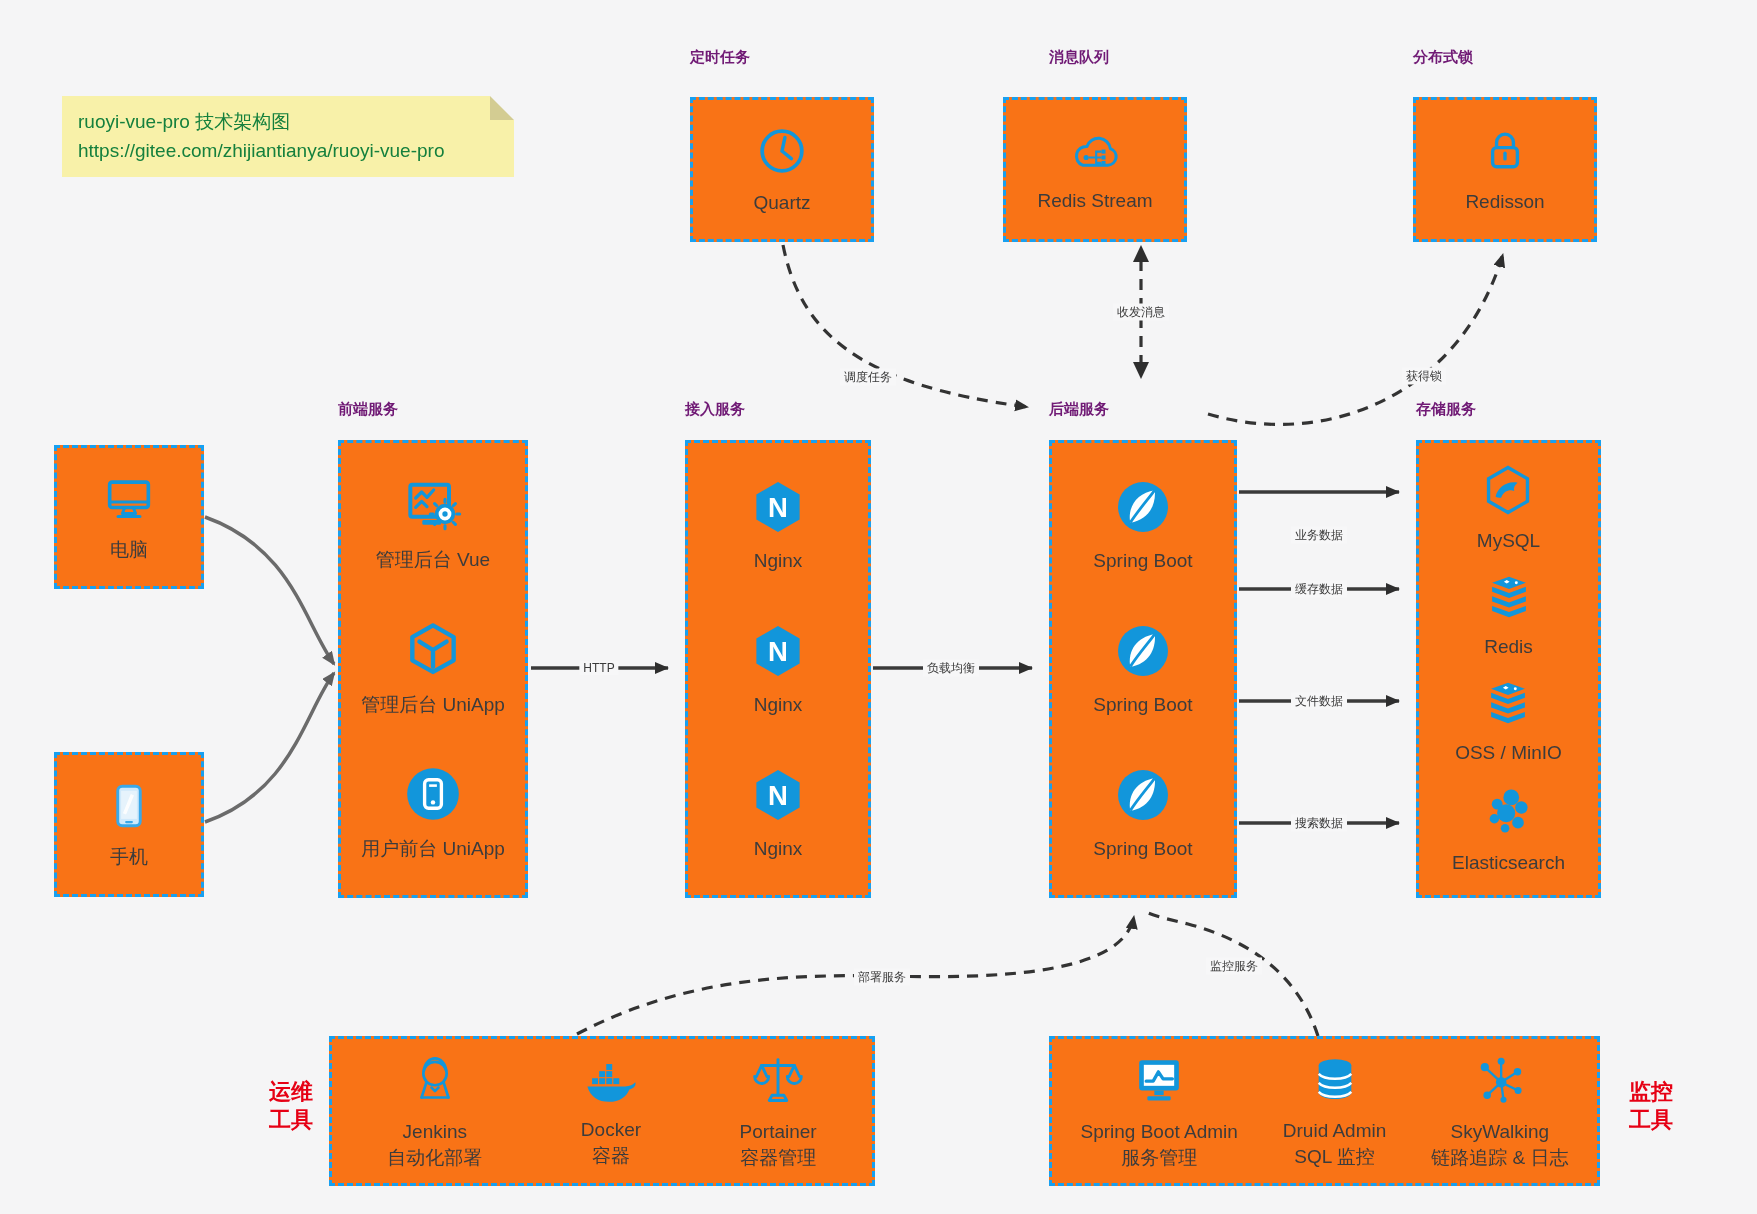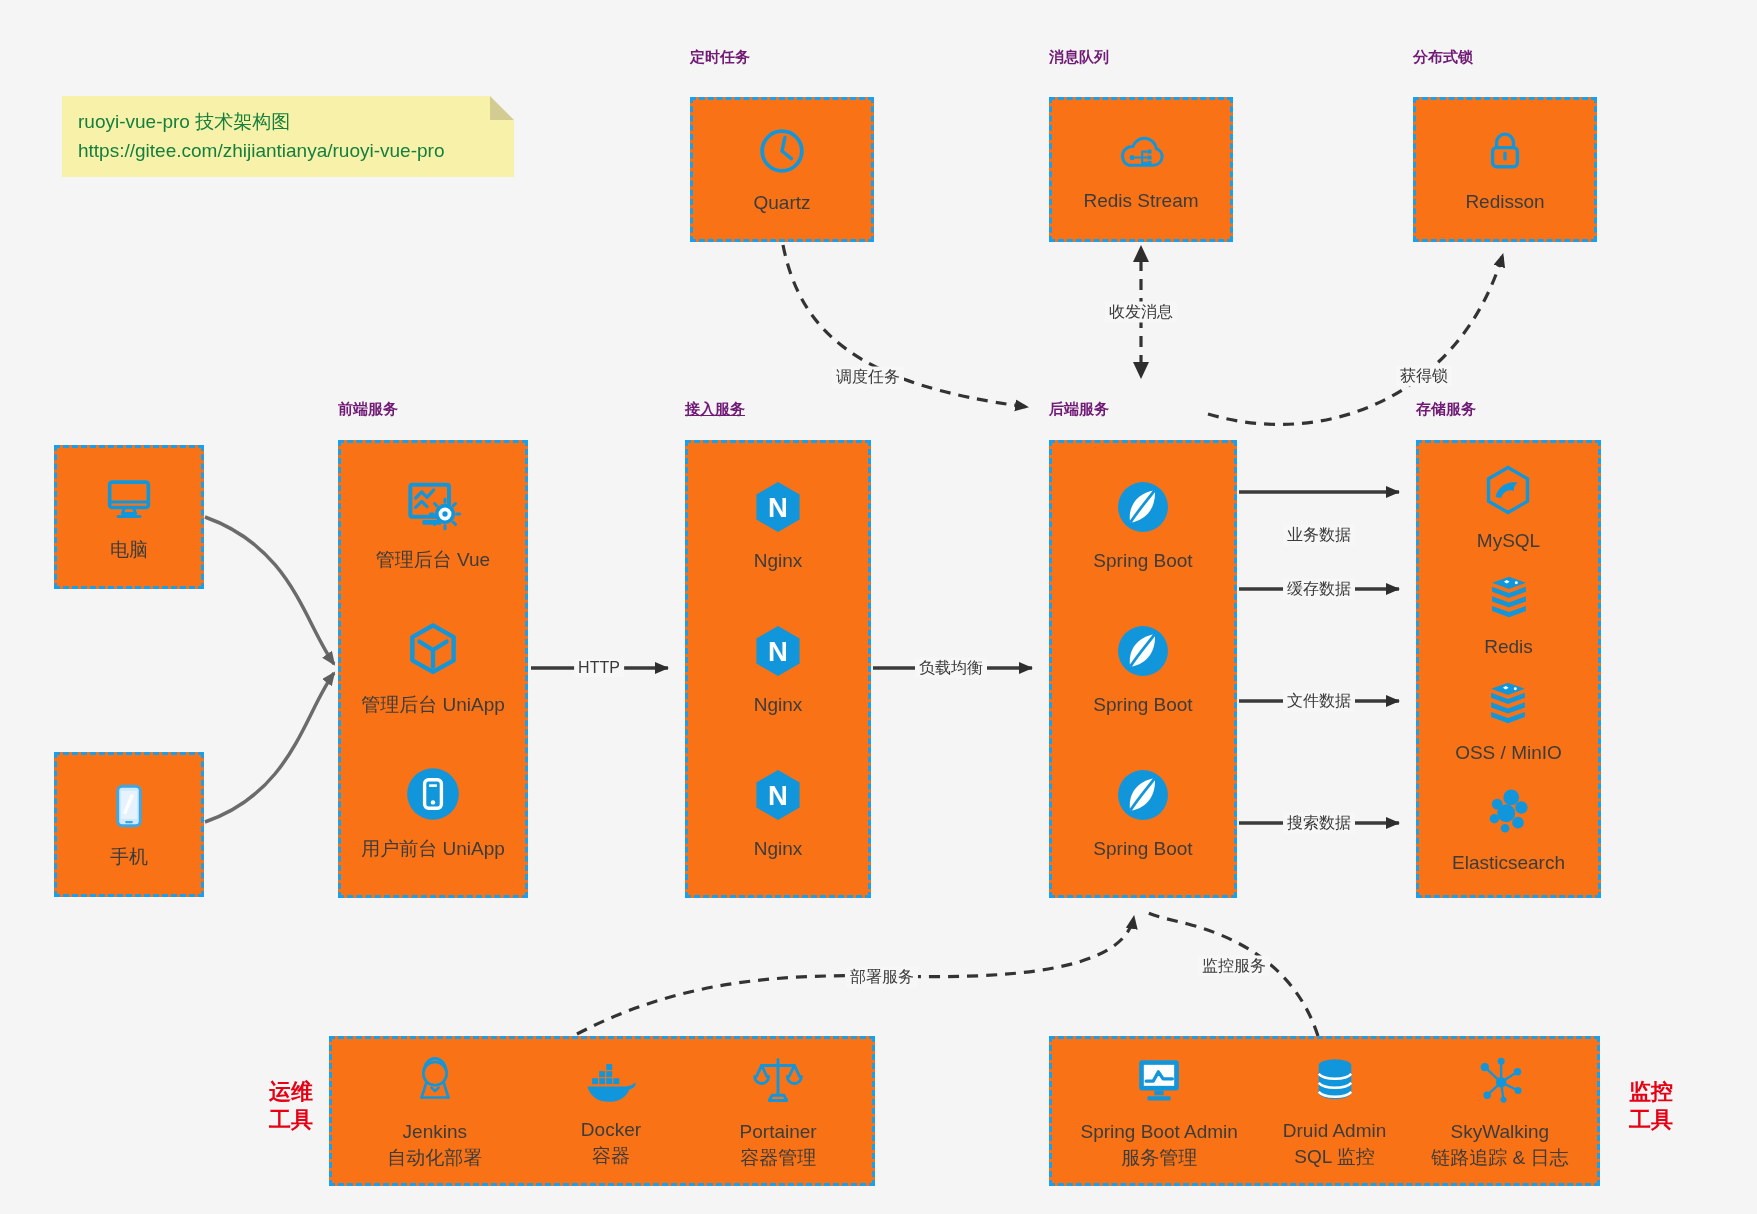--- a/index.html
+++ b/index.html
@@ -10,21 +10,21 @@
   .note::before{content:"";position:absolute;top:0;right:0;width:0;height:0;border-style:solid;
         border-width:0 24px 24px 0;border-color:#f5f5f6 #f5f5f6 #d3cc92 #d3cc92;}
   .gtitle{position:absolute;color:#701a75;font-weight:bold;font-size:15px;white-space:nowrap;}
   .side-title{position:absolute;color:#e60014;font-weight:bold;font-size:22px;line-height:1.25;text-align:center;}
   .box{position:absolute;background:#f97316;border:3px dashed #18a0f0;box-sizing:border-box;
        display:flex;align-items:center;justify-content:space-around;}
   .vbox{flex-direction:column;padding:10px 0;}
   .hbox{flex-direction:row;padding:0 6px;}
   .item{display:flex;flex-direction:column;align-items:center;gap:7px;}
   .ilabel{font-size:19px;color:#3c3c3c;white-space:nowrap;text-align:center;line-height:1.35;}
-  .edge-label{position:absolute;transform:translate(-50%,-50%);font-size:16px;color:#3a3a3a;
+  .edge-label{position:absolute;transform:translate(-50%,-50%);font-size:12px;color:#3a3a3a;
        background:#f7f7f8;padding:0 4px;white-space:nowrap;z-index:5;}
   svg.overlay{position:absolute;left:0;top:0;z-index:1;}
   .box,.gtitle,.side-title,.note{z-index:2;}
 </style>
 </head>
 <body>
 
 <div id="canvas">
 
   <div class="note">
@@ -89,21 +89,21 @@
         <svg width="56" height="56" viewBox="0 0 48 48">
             <circle cx="24" cy="24" r="17" fill="none" stroke="#1296db" stroke-width="3.2"></circle>
             <path d="M24 24 L26.5 12.5 M24 24 L32 30.5" fill="none" stroke="#1296db" stroke-width="3" stroke-linecap="round"></path>
           </svg>
       </span>
       <span class="ilabel">Quartz</span>
     </div>
   </div>
 
   <div class="gtitle" style="left:1049px;top:48px;width:184px;">消息队列</div>
-  <div class="box vbox" style="left:1049px;top:97px;width:184px;height:145px;">
+  <div class="box vbox" style="left:1003px;top:97px;width:184px;height:145px;">
     <div class="item">
       <span>
         <svg width="58" height="52" viewBox="0 0 48 44">
             <path d="M13.5 34 h21.5 a7.2 7.2 0 0 0 2 -14 a10.2 10.2 0 0 0 -19.8 -1.8 A8.2 8.2 0 0 0 13.5 34 Z" fill="none" stroke="#1296db" stroke-width="2.6" stroke-linejoin="round"></path>
             <circle cx="16.5" cy="27.5" r="2.2" fill="#1296db"></circle>
             <path d="M18.7 27.5 H25 M25 27.5 V22.5 H29.5 M25 27.5 H29.5 M25 27.5 V32 H29.5" fill="none" stroke="#1296db" stroke-width="1.8"></path>
             <rect x="29.5" y="20.8" width="3.4" height="3.4" fill="#1296db"></rect>
             <rect x="29.5" y="25.8" width="3.4" height="3.4" fill="#1296db"></rect>
             <rect x="29.5" y="30.4" width="3.4" height="3.4" fill="#1296db"></rect>
           </svg>
@@ -187,21 +187,21 @@
             <circle cx="24" cy="24" r="20" fill="#1296db"></circle>
             <rect x="17.5" y="13" width="13" height="22" rx="3" fill="none" stroke="#ffffff" stroke-width="2.6"></rect>
             <path d="M21 17.5 h6" stroke="#ffffff" stroke-width="2"></path>
             <circle cx="24" cy="30.5" r="1.7" fill="#ffffff"></circle>
           </svg>
       </span>
       <span class="ilabel">用户前台 UniApp</span>
     </div>
   </div>
 
-  <div class="gtitle" style="left:685px;top:400px;width:186px;text-decoration:underline;">接入服务</div>
+  <div class="gtitle" style="left:685px;top:400px;width:186px;">接入服务</div>
   <div class="box vbox" style="left:685px;top:440px;width:186px;height:458px;">
     <div class="item">
       <span>
         <svg width="60" height="60" viewBox="0 0 48 48">
             <path d="M24 4 L41.3 14 V34 L24 44 L6.7 34 V14 Z" fill="#1296db"></path>
             <text x="24" y="32" text-anchor="middle" font-size="22" font-weight="bold" fill="#ffffff" font-family="Liberation Sans, sans-serif">N</text>
           </svg>
       </span>
       <span class="ilabel">Nginx</span>
     </div>

